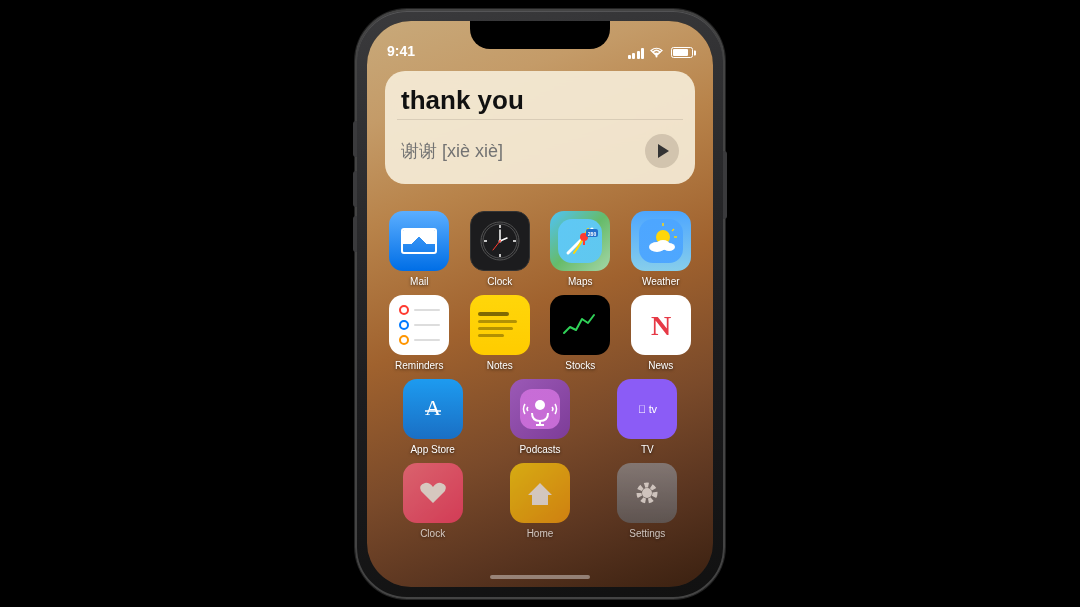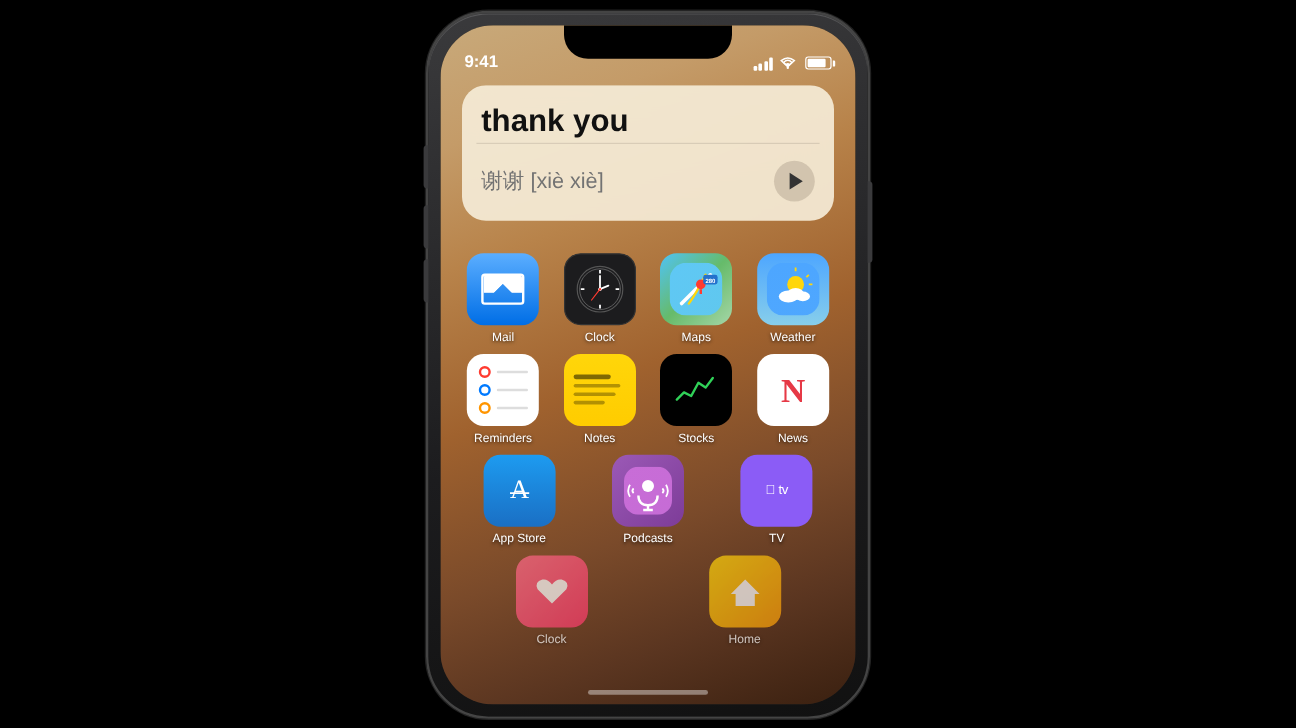--- a/index.html
+++ b/index.html
@@ -651,19 +651,28 @@
             <span class="app-label">Clock</span>
           </div>
           <div class="app-item">
             <div class="app-icon" style="background:linear-gradient(135deg,#ffd60a,#ff9f0a);">
               <svg width="32" height="32" viewBox="0 0 32 32">
                 <path d="M16 6 L28 18 L24 18 L24 28 L8 28 L8 18 L4 18 Z" fill="white"></path>
               </svg>
             </div>
             <span class="app-label">Home</span>
           </div>
+          <div class="app-item">
+            <div class="app-icon" style="background:linear-gradient(180deg,#8e8e93,#636366);">
+              <svg width="34" height="34" viewBox="0 0 34 34">
+                <circle cx="17" cy="17" r="5" fill="white"></circle>
+                <circle cx="17" cy="17" r="8" fill="none" stroke="white" stroke-width="5" stroke-dasharray="4 3"></circle>
+              </svg>
+            </div>
+            <span class="app-label">Settings</span>
+          </div>
         </div>
       </div>
 
       <div class="home-indicator"></div>
     </div>
   </div>
 </div>
 
 </body></html>

